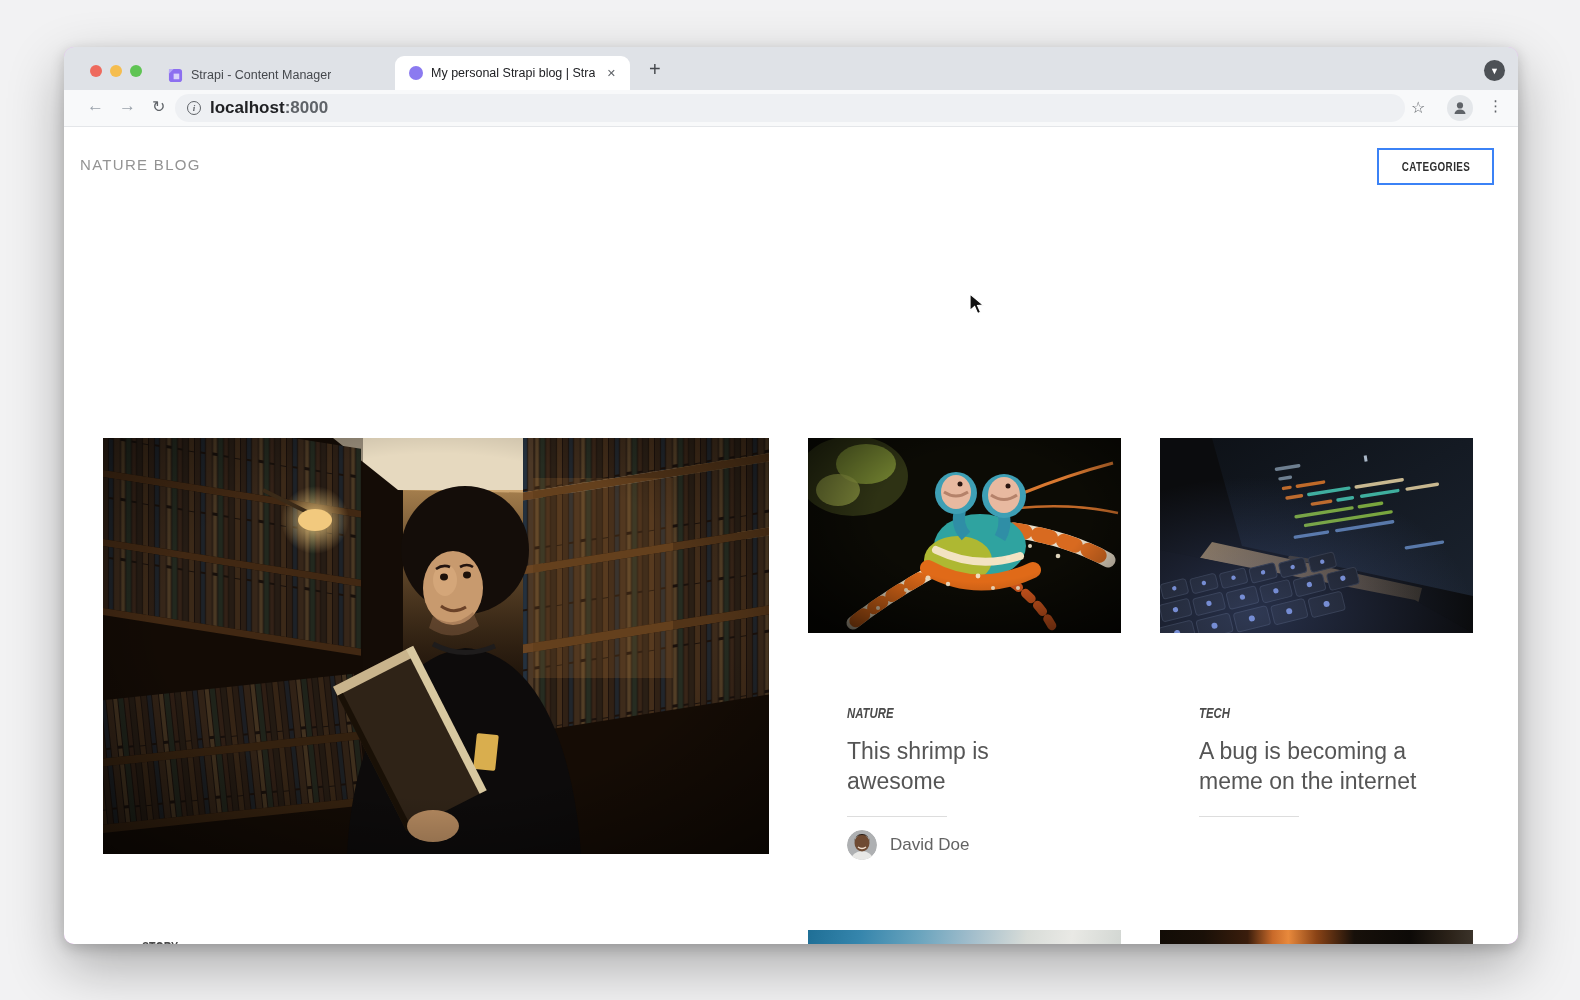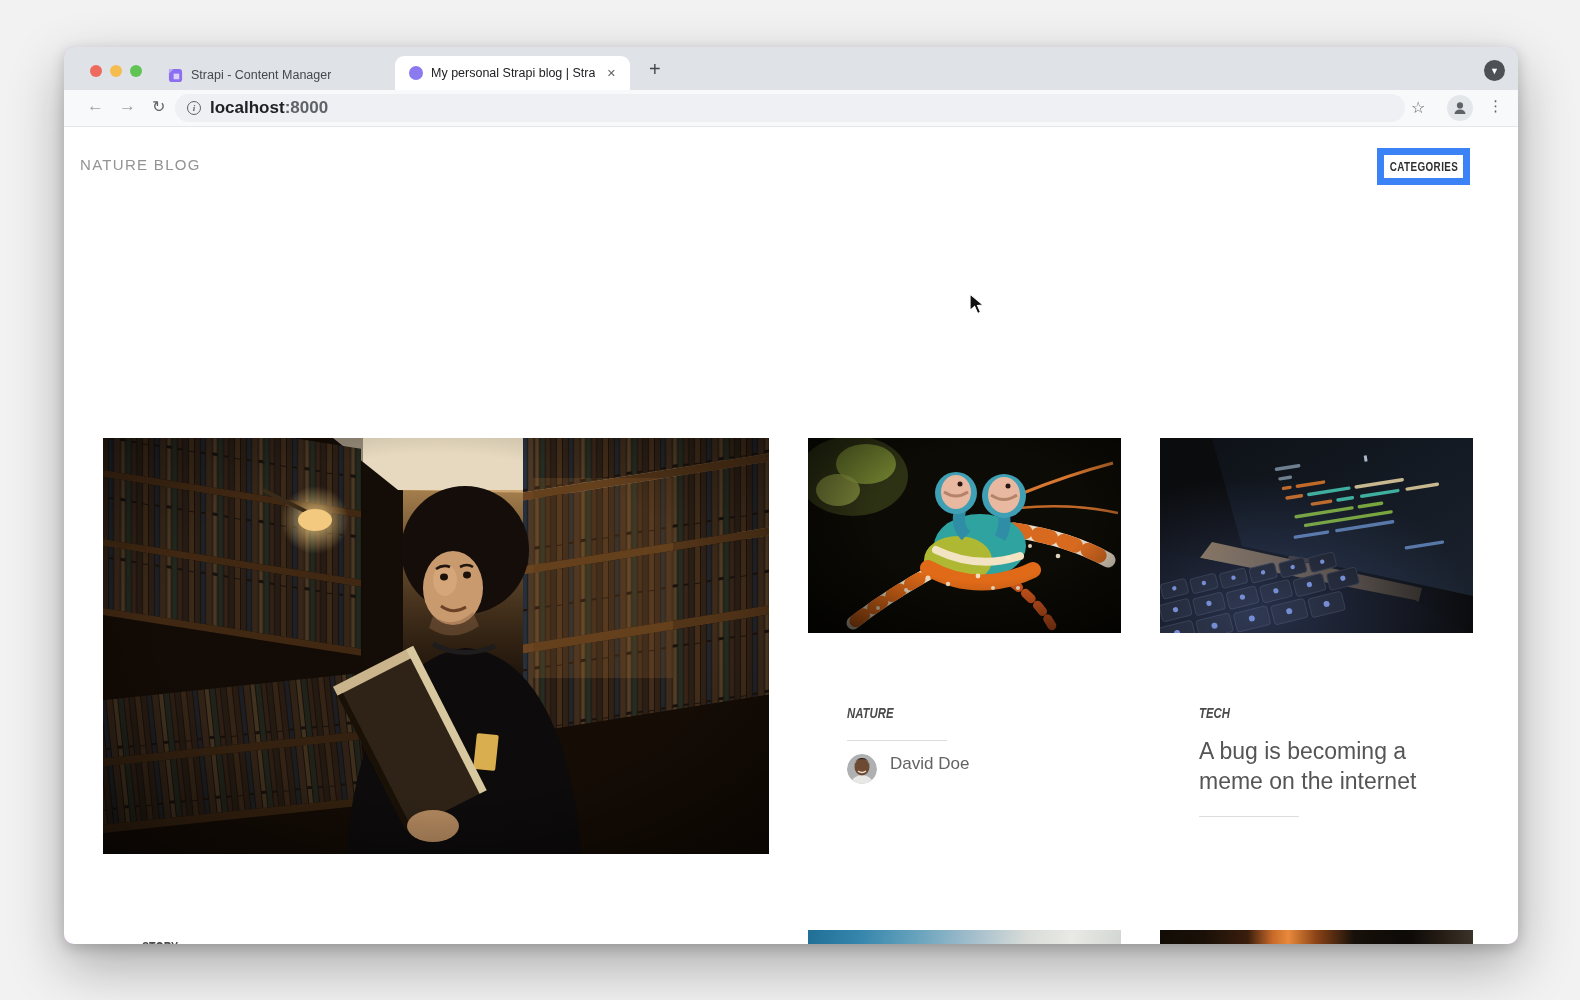--- a/index.html
+++ b/index.html
@@ -43,38 +43,38 @@
   .star-icon { position:absolute; left:1347px; top:8px; font-size:16px; color:#5f6368; }
   .profile { position:absolute; left:1383px; top:5px; width:26px; height:26px; border-radius:50%;
              background:#e4e7ea; display:flex; align-items:center; justify-content:center; }
   .menu-dots { position:absolute; left:1424px; top:7px; font-size:15px; color:#5f6368; letter-spacing:0; }
 
   
   .content { position:relative; height:817px; background:#fff; overflow:hidden; }
 
   .cond { display:inline-block; transform:scaleX(.76); transform-origin:left center; white-space:nowrap; }
   .brand { position:absolute; left:16px; top:29px; font-size:15px; letter-spacing:1.3px; color:#939393; }
-  .cat-btn { position:absolute; left:1313px; top:21px; width:93px; height:37px; background:#fff;
-             border:7px solid #3b82f6; display:flex; align-items:center; justify-content:center; cursor:pointer; }
+  .cat-btn { position:absolute; left:1313px; top:21px; width:117px; height:37px; background:#fff;
+             border:2px solid #3b82f6; display:flex; align-items:center; justify-content:center; cursor:pointer; }
   .cat-btn span { transform-origin:center; font-size:13px; font-weight:700; color:#2e2e2e; letter-spacing:.5px; }
 
   .myblog { position:absolute; left:37px; top:162px; font-size:112px; font-weight:800; color:#373737;
             line-height:1; letter-spacing:-2px; }
   .myblog .cond { transform:scaleX(.68); }
 
   .hero-img { position:absolute; left:39px; top:311px; width:666px; height:416px; overflow:hidden; cursor:pointer; }
   .story-label { position:absolute; left:78px; top:776px; font-size:14px; font-weight:700; color:#4a4a4a;margin-top:36px; }
 
   .card { position:absolute; top:311px; width:313px; cursor:pointer; }
   .card.c1 { left:744px; } .card.c2 { left:1096px; }
   .card-img { width:313px; height:195px; overflow:hidden; }
   .card-cat { margin:71px 0 0 39px; font-size:15px; font-weight:700; color:#4a4a4a;font-style:italic; }
   .card-title { margin:16px 0 0 39px; width:232px; font-size:23px; line-height:1.3; color:#555; }
   .card-divider { margin:19px 0 0 39px; width:100px; border-top:1px solid #ddd; }
-  .card-author { margin:13px 0 0 39px; display:flex; align-items:flex-start; gap:13px; }
+  .card-author { margin:13px 0 0 39px; display:flex; align-items:center; gap:13px; }
   .avatar { width:30px; height:30px; border-radius:50%; overflow:hidden; flex:0 0 auto; }
   .author-name { font-size:17px; color:#636363; }
 
   .partial { position:absolute; top:803px; width:313px; height:60px; }
   .partial.p1 { left:744px;
     background:linear-gradient(100deg,#1f6f96 0%,#3585ac 16%,#68a3bd 34%,#9fbccb 50%,#d8dcd8 68%,#e9e9e5 82%,#cfd4d0 100%); }
   .partial.p2 { left:1096px;
     background:linear-gradient(90deg,#120c06 0%,#1a1008 14%,#3a1d0c 28%,#c96a2a 36%,#e8893c 41%,#8a4316 50%,#17100a 62%,#0d0a07 80%,#2a2118 92%,#3b332a 100%); }
 
   .cursor { position:absolute; left:969px; top:293px; z-index:50; }
@@ -276,20 +276,21 @@
             <circle cx="250" cy="118" r="2.3"></circle>
               <circle cx="70," :="" r="0"></circle>
               <circle cx="70" cy="170" r="2"></circle>
             <circle cx="185" cy="150" r="2"></circle>
               <circle cx="210" cy="150" r="2"></circle>
           </g>
           <rect width="313" height="195" fill="url(#svig)"></rect>
         </svg>
       </div>
       <div class="card-cat"><span class="cond">NATURE</span></div>
+      <div class="card-title">This shrimp is awesome</div>
       <div class="card-divider"></div>
       <div class="card-author">
         <span class="avatar">
           <svg width="30" height="30" viewBox="0 0 30 30">
             <circle cx="15" cy="15" r="15" fill="#aeb0b2"></circle>
             <path d="M4,30 a11,9 0 0 1 22,0 Z" fill="#e8e8e6"></path>
             <ellipse cx="15" cy="13" rx="7.5" ry="8.5" fill="#6e4a32"></ellipse>
             <path d="M7,12 a8,8 0 0 1 16,0 l-1,-4 a8,6 0 0 0 -14,0 Z" fill="#241812"></path>
             <path d="M11,17 q4,3 8,0" stroke="#f2e0d0" stroke-width="1.4" fill="none"></path>
           </svg>

